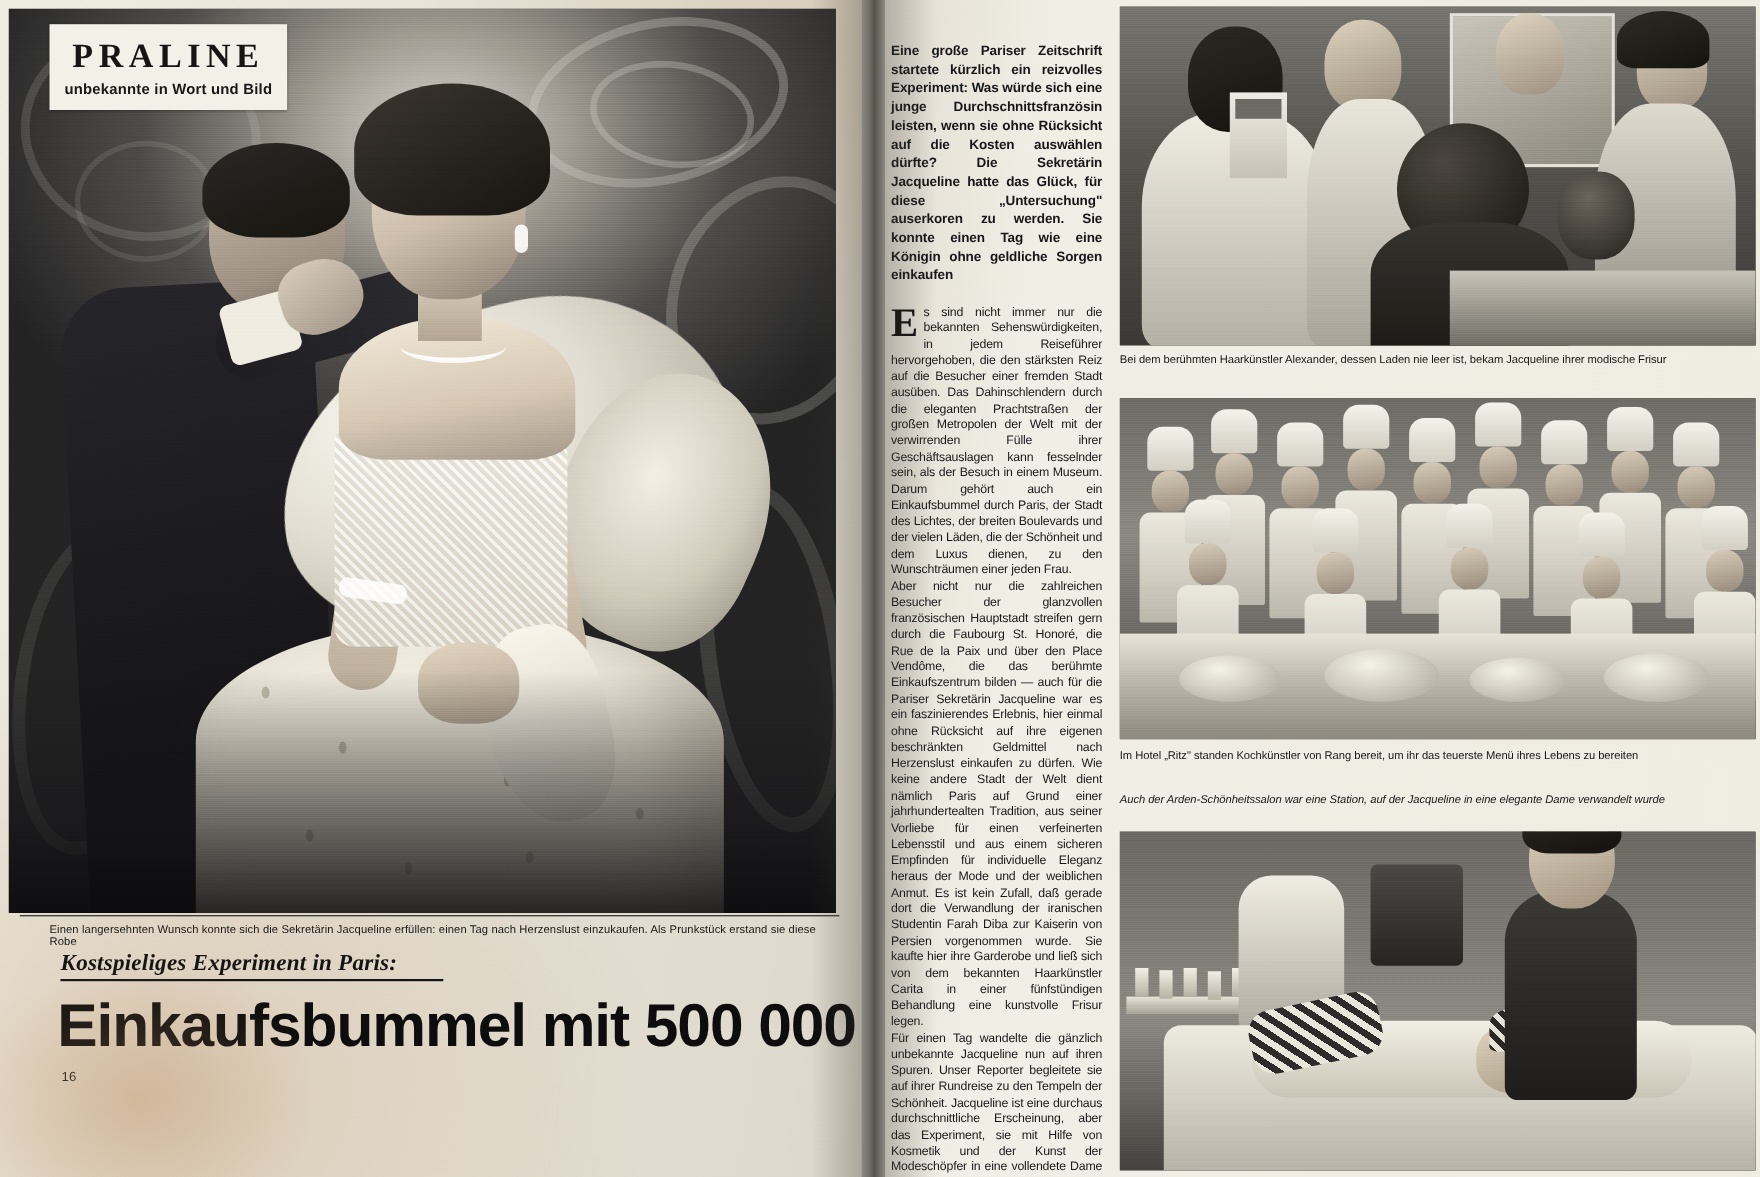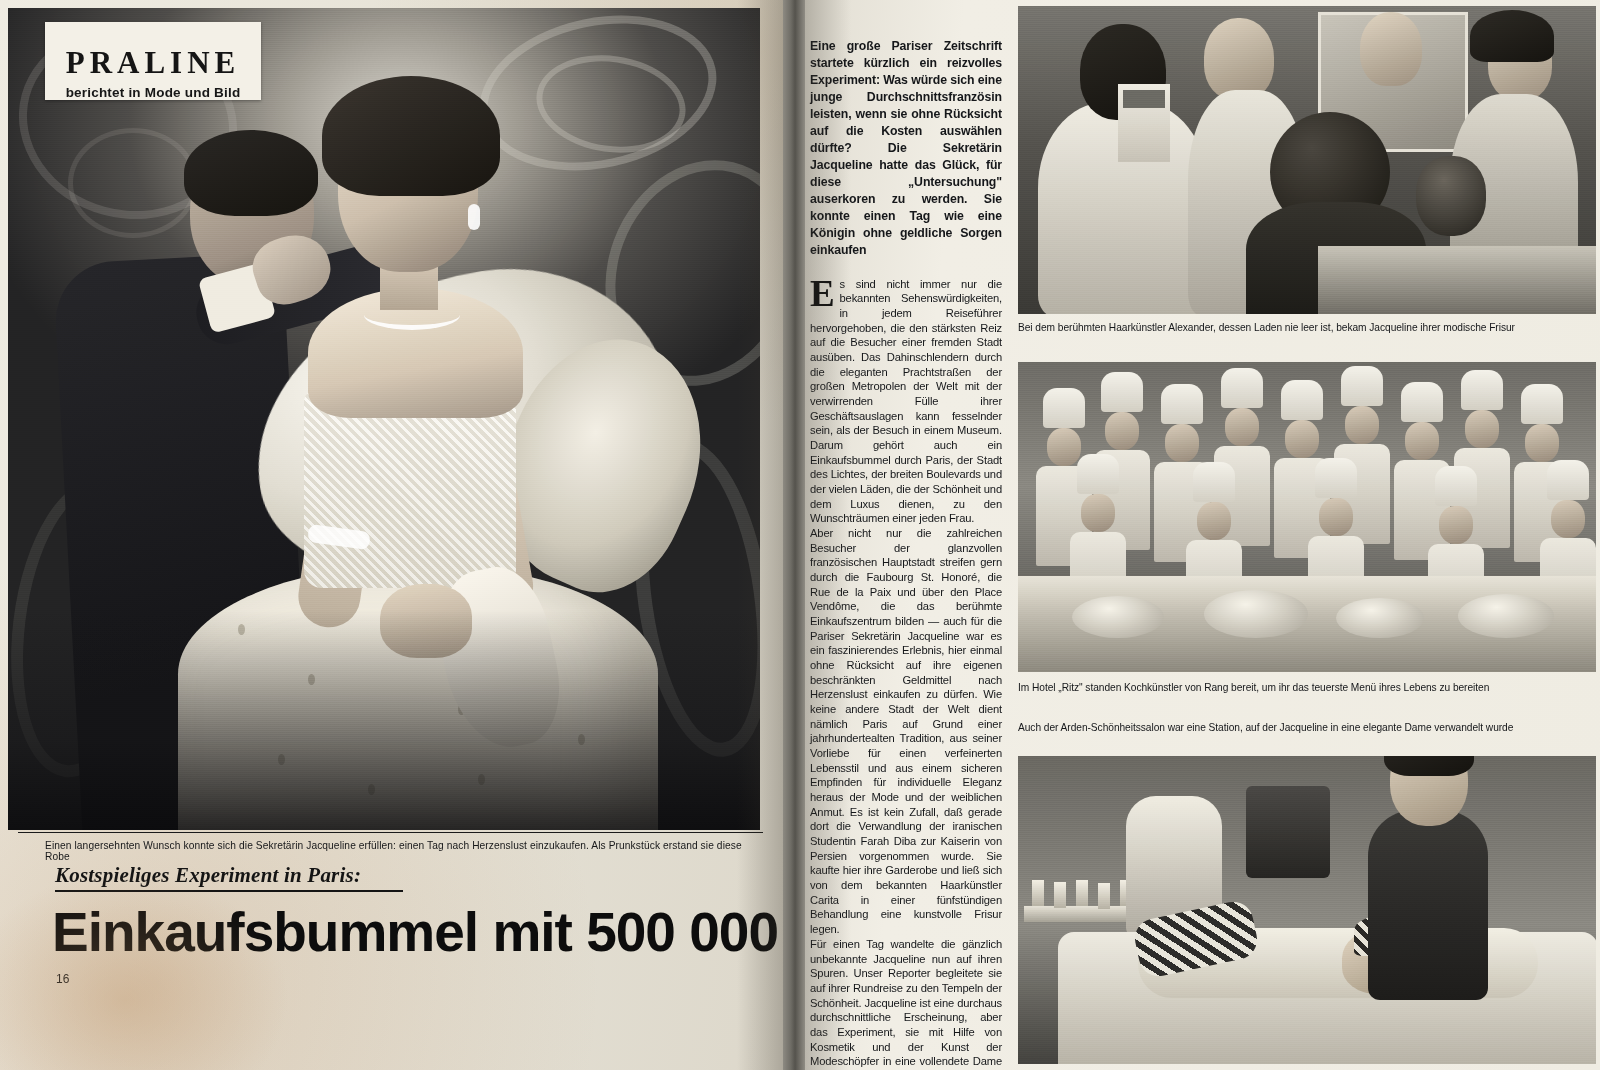--- a/index.html
+++ b/index.html
@@ -198,21 +198,21 @@
       repeating-linear-gradient(0deg, rgba(255,255,255,0.025) 0 1px, rgba(0,0,0,0.025) 1px 2px);
     mix-blend-mode: overlay;
   }
 
   
   .masthead {
     position: absolute; left: 45px; top: 22px;
     width: 216px; height: 78px;
     background: #f3f0e7;
     display: flex; flex-direction: column;
-    align-items: center; justify-content: flex-end;
+    align-items: center; justify-content: center;
     z-index: 12;
     box-shadow: 0 1px 3px rgba(0,0,0,0.35);
   }
   .masthead .mh-title {
     font-family: "Liberation Serif", serif;
     font-weight: bold;
     font-size: 31px;
     letter-spacing: 5px;
     color: #151515;
     line-height: 1;
@@ -315,21 +315,21 @@
   .rp3 { left: 213px; top: 756px; width: 578px; height: 308px; }
 
   .cap {
     position: absolute;
     font-size: 10.2px;
     color: #15171a;
     letter-spacing: -.05px;
   }
   .cap1 { left: 213px; top: 322px; width: 580px; }
   .cap2 { left: 213px; top: 682px; width: 580px; }
-  .cap3 { left: 213px; top: 722px; width: 580px; }
+  .cap3 { left: 213px; top: 722px; width: 580px; font-style: italic; }
 
   
   .p1bg { position: absolute; inset: 0;
     background: linear-gradient(180deg,#77756f 0%, #55534e 45%, #3a3935 100%); }
   .blob { position: absolute; border-radius: 50%; }
   .sm-head { position: absolute; border-radius: 48% 48% 42% 42%; }
   .smock { position: absolute; border-radius: 40% 40% 10% 10%; }
   .p1mirror { position: absolute; left: 300px; top: 6px; width: 150px; height: 140px;
     background: linear-gradient(160deg,#c9c5ba,#8e8a80); border: 3px solid #e6e2d7; }
   .p1box { position: absolute; left: 100px; top: 78px; width: 52px; height: 78px;
@@ -443,21 +443,21 @@
       <div class="w-glove"></div>
       <div class="w-hands"></div>
       <div class="w-bracelet"></div>
 
       <div class="floorglow"></div>
       <div class="photo-grain"></div>
     </div>
 
     <div class="masthead">
       <div class="mh-title">PRALINE</div>
-      <div class="mh-sub">berichtet in Mode und Bild</div>
+      <div class="mh-sub">unbekannte in Wort und Bild</div>
     </div>
 
     <div class="cap-rule"></div>
     <div class="left-caption">Einen langersehnten Wunsch konnte sich die Sekretärin Jacqueline erfüllen: einen Tag nach Herzenslust einzukaufen. Als Prunkstück erstand sie diese Robe</div>
     <div class="kicker">Kostspieliges Experiment in Paris:</div>
     <div class="kicker-underline"></div>
     <div class="headline">Einkaufsbummel mit 500 000 DM</div>
     <div class="folio">16</div>
 
     <div class="edgeshadow-l"></div>

